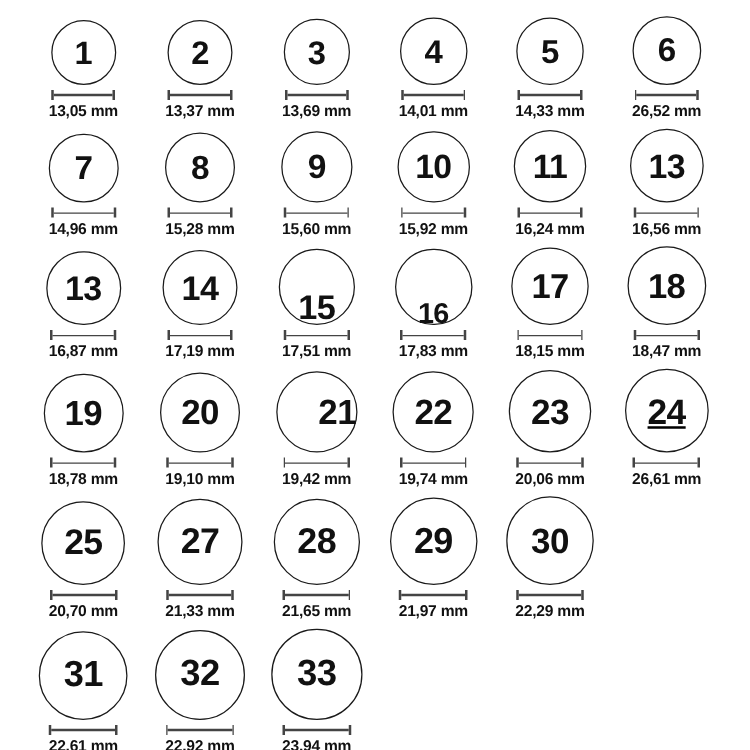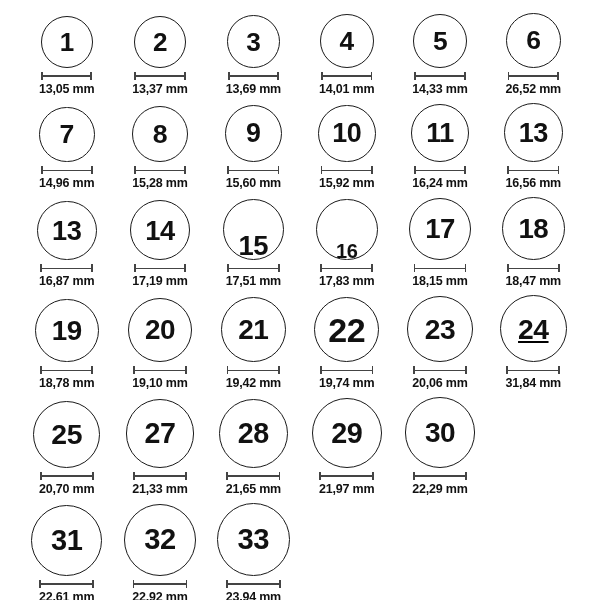--- a/index.html
+++ b/index.html
@@ -242,21 +242,21 @@
     </div>
     <div class="measure" style="width: 52.68px;">
       <span class="tick"></span>
       <span class="bar"></span>
       <span class="tick"></span>
     </div>
     <div class="label">17,51 mm</div>
   </div>
         <div class="cell">
     <div class="circle" style="width: 61.75px; height: 61.75px;">
-      <span class="num" style="font-size: 20px; margin-top: 42px;">16</span>
+      <span class="num" style="font-size: 23px; margin-top: 42px;">16</span>
     </div>
     <div class="measure" style="width: 52.8px;">
       <span class="tick"></span>
       <span class="bar"></span>
       <span class="tick"></span>
     </div>
     <div class="label">17,83 mm</div>
   </div>
         <div class="cell">
     <div class="circle" style="width: 62.4px; height: 62.4px;">
@@ -298,33 +298,33 @@
       <span class="num" style="font-size: 27.9px;">20</span>
     </div>
     <div class="measure" style="width: 53.28px;">
       <span class="tick"></span>
       <span class="bar"></span>
       <span class="tick"></span>
     </div>
     <div class="label">19,10 mm</div>
   </div>
         <div class="cell">
-    <div class="circle" style="width: 65px; height: 65px;">
+    <div class="circle" style="width: 65px; height: 65px; justify-content: flex-end;">
       <span class="num" style="font-size: 28px;">21</span>
     </div>
     <div class="measure" style="width: 53.4px;">
       <span class="tick"></span>
       <span class="bar"></span>
       <span class="tick"></span>
     </div>
     <div class="label">19,42 mm</div>
   </div>
         <div class="cell">
     <div class="circle" style="width: 65.65px; height: 65.65px;">
-      <span class="num" style="font-size: 34px;">22</span>
+      <span class="num" style="font-size: 28px;">22</span>
     </div>
     <div class="measure" style="width: 53.52px;">
       <span class="tick"></span>
       <span class="bar"></span>
       <span class="tick"></span>
     </div>
     <div class="label">19,74 mm</div>
   </div>
         <div class="cell">
     <div class="circle" style="width: 66.3px; height: 66.3px;">
@@ -339,21 +339,21 @@
   </div>
         <div class="cell">
     <div class="circle" style="width: 66.95px; height: 66.95px; text-decoration: underline;">
       <span class="num" style="font-size: 28.3px;">24</span>
     </div>
     <div class="measure" style="width: 53.76px;">
       <span class="tick"></span>
       <span class="bar"></span>
       <span class="tick"></span>
     </div>
-    <div class="label">31,84 mm</div>
+    <div class="label">26,61 mm</div>
   </div>
       </div>
       <div class="row">
         <div class="cell">
     <div class="circle" style="width: 67.6px; height: 67.6px;">
       <span class="num" style="font-size: 28.4px;">25</span>
     </div>
     <div class="measure" style="width: 53.88px;">
       <span class="tick"></span>
       <span class="bar"></span>

